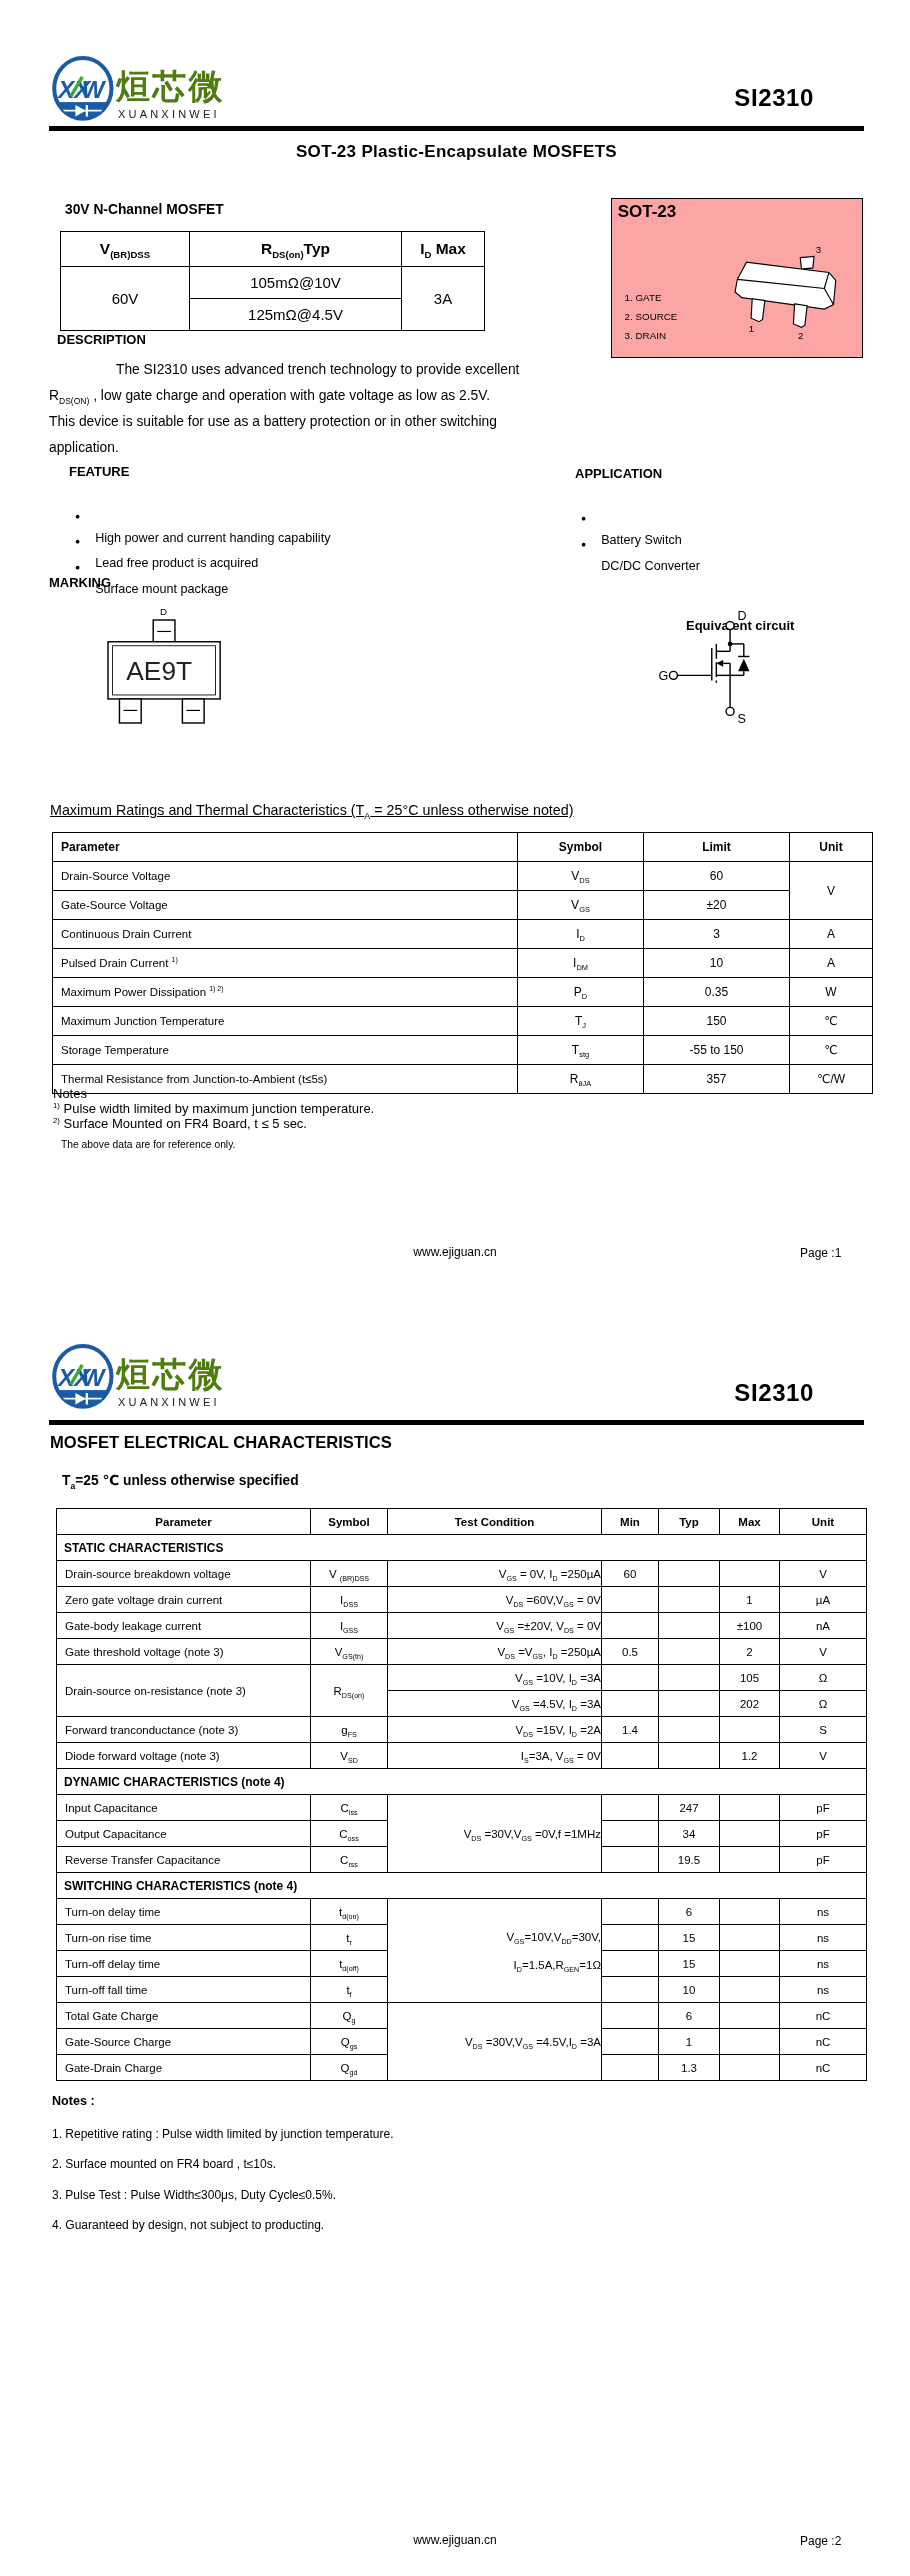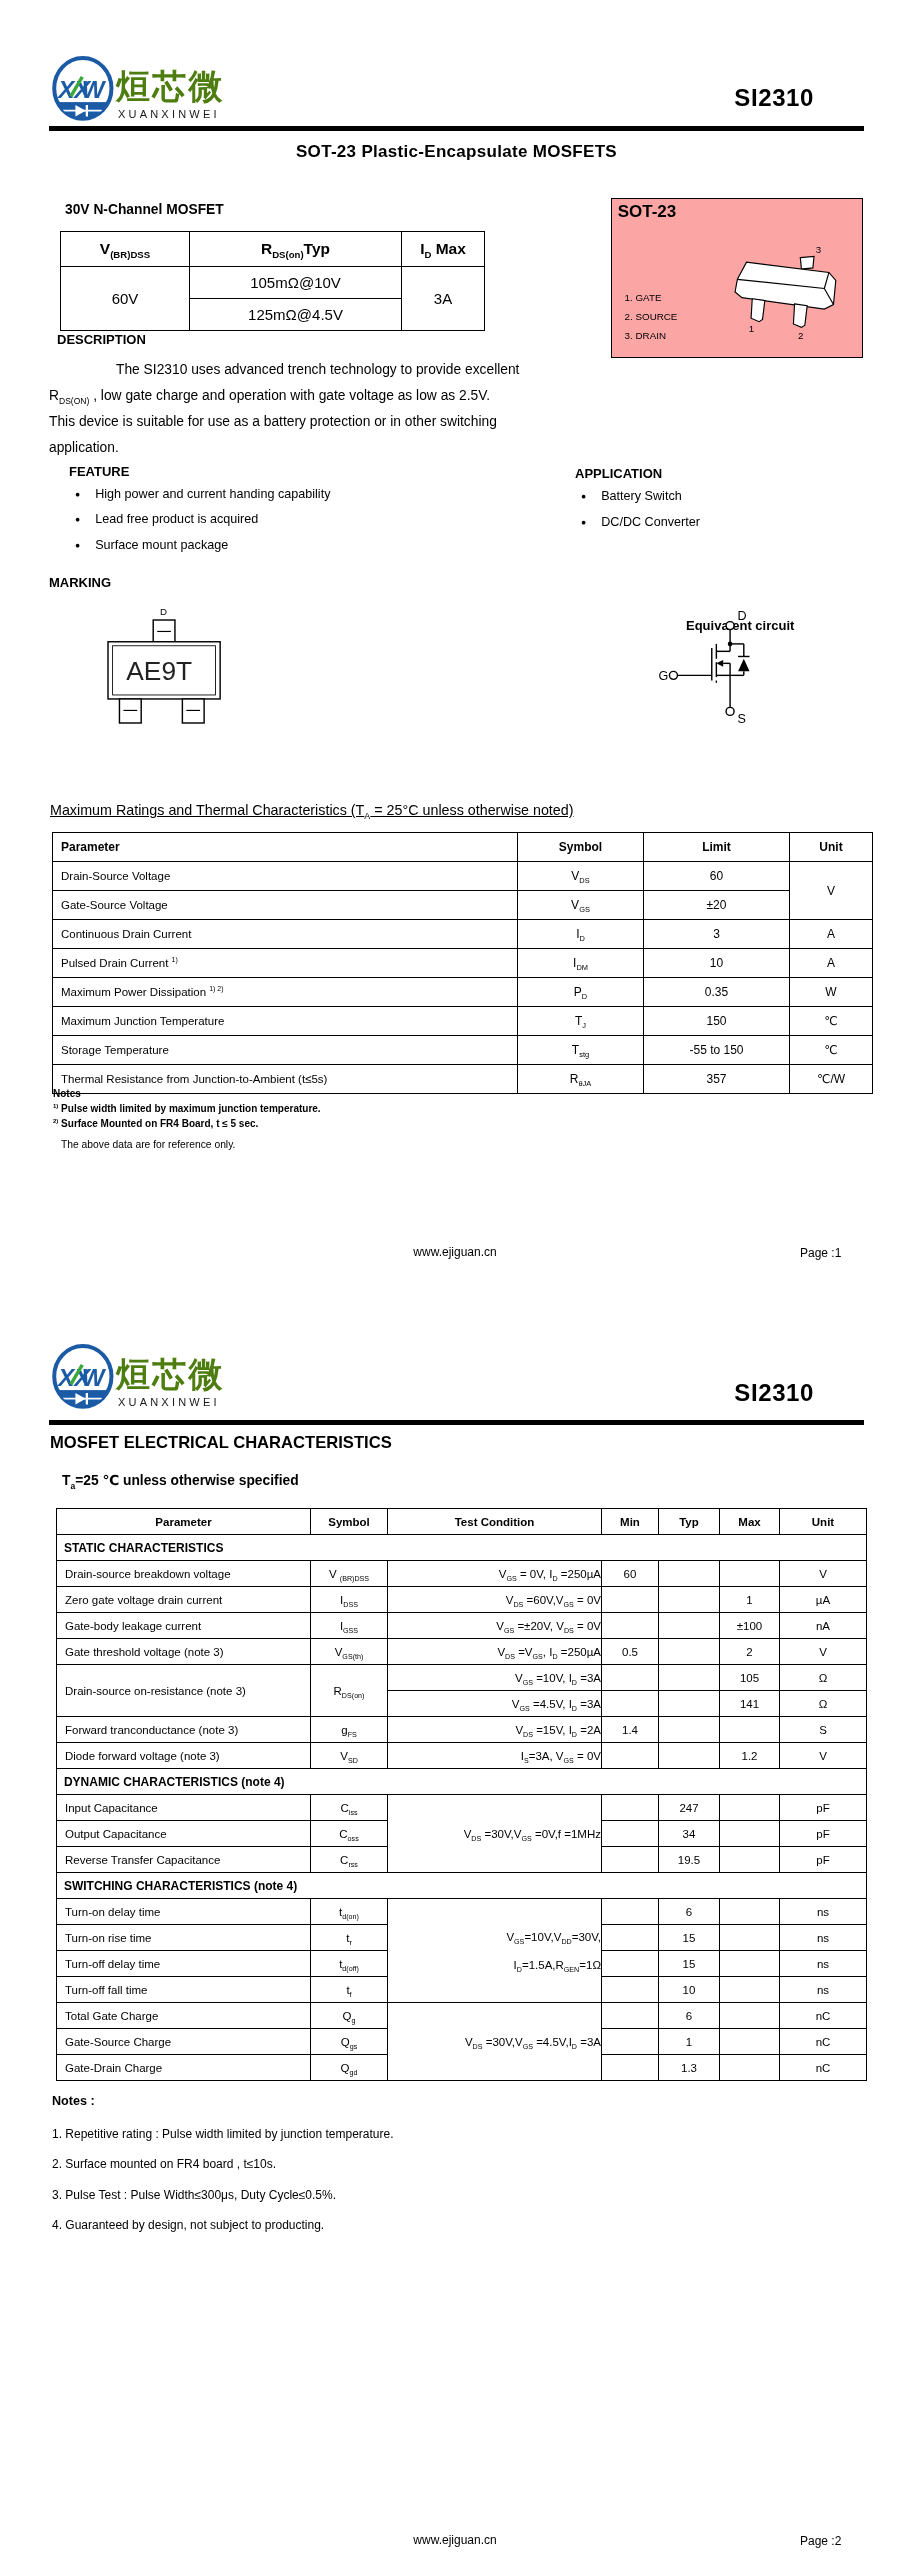--- a/index.html
+++ b/index.html
@@ -10,21 +10,21 @@
   .b{font-weight:bold;}
   sub{font-size:0.62em;line-height:0;}
   sup{font-size:0.6em;line-height:0;vertical-align:super;}
   .rule{position:absolute;height:4.6px;background:#000;}
   .partnum{position:absolute;font-size:24px;font-weight:bold;letter-spacing:0.6px;}
   .doctitle{position:absolute;left:49px;width:815px;text-align:center;font-size:17px;font-weight:bold;letter-spacing:0.3px;}
   .h-sec{position:absolute;font-size:13px;font-weight:bold;}
   .bodytext{font-size:13.8px;line-height:26px;}
   .bullet-row{position:absolute;display:flex;align-items:center;}
   .bullet-dot{font-size:8.6px;margin-right:15px;}
-  .bullet-txt{font-size:12.6px;}
+  .bullet-txt{font-size:12.6px;margin-top:44px;}
   .logo-cn{position:absolute;font-size:34px;font-weight:600;letter-spacing:2.3px;color:#4d7c0f;}
   .logo-en{position:absolute;font-size:11px;letter-spacing:3.2px;color:#1a1a1a;}
   
   table{border-collapse:collapse;table-layout:fixed;}
   .t1{border:1.7px solid #000;}
   .t1 td{border:1.7px solid #000;text-align:center;font-size:15px;}
   .t1 .t1h td{font-weight:bold;font-size:15.5px;height:32px;}
   .t1 td{height:29px;}
   
   .t2{border:1.7px solid #000;}
@@ -33,21 +33,21 @@
   .t2 .hrow td{font-weight:bold;height:26px;}
   
   .t3{border:1.7px solid #000;}
   .t3 td{border:1.1px solid #000;font-size:11.5px;text-align:center;height:25px;padding:0;}
   .t3 td.pl{text-align:left;padding-left:8px;}
   .t3 td.cl{text-align:right;padding-left:8px;}
   .t3 .hrow td{font-weight:bold;height:25px;border-bottom:1.7px solid #000;}
   .t3 td.band{font-weight:bold;text-align:left;padding-left:6.9px;font-size:12px;}
   .pkgbox{position:absolute;border:1.1px solid #000;background:#fca5a5;}
   .pin-list div{font-size:9.8px;margin-bottom:8px;}
-  .notes1{font-size:10px;line-height:15px;font-weight:bold;}
+  .notes1{font-size:13px;line-height:15px;}
   .footer-site{position:absolute;left:0;width:910px;text-align:center;font-size:12px;}
   .footer-page{position:absolute;font-size:12px;}
   svg{display:block;}
 </style>
 </head>
 <body>
 
 <div class="sheet">
 
   <div class="page" style="top:0;">
@@ -386,21 +386,21 @@
         <td class="cl">V<sub>GS</sub> =10V, I<sub>D</sub> =3A</td>
         <td></td>
         <td></td>
         <td>105</td>
         <td>Ω</td>
       </tr>
       <tr>
         <td class="cl">V<sub>GS</sub> =4.5V, I<sub>D</sub> =3A</td>
         <td></td>
         <td></td>
-        <td>141</td>
+        <td>202</td>
         <td>Ω</td>
       </tr>
 
       <tr>
         <td class="pl">Forward tranconductance (note 3)</td>
         <td>g<sub>FS</sub></td>
         <td class="cl">V<sub>DS</sub> =15V, I<sub>D</sub> =2A</td>
         <td>1.4</td>
         <td></td>
         <td></td>

